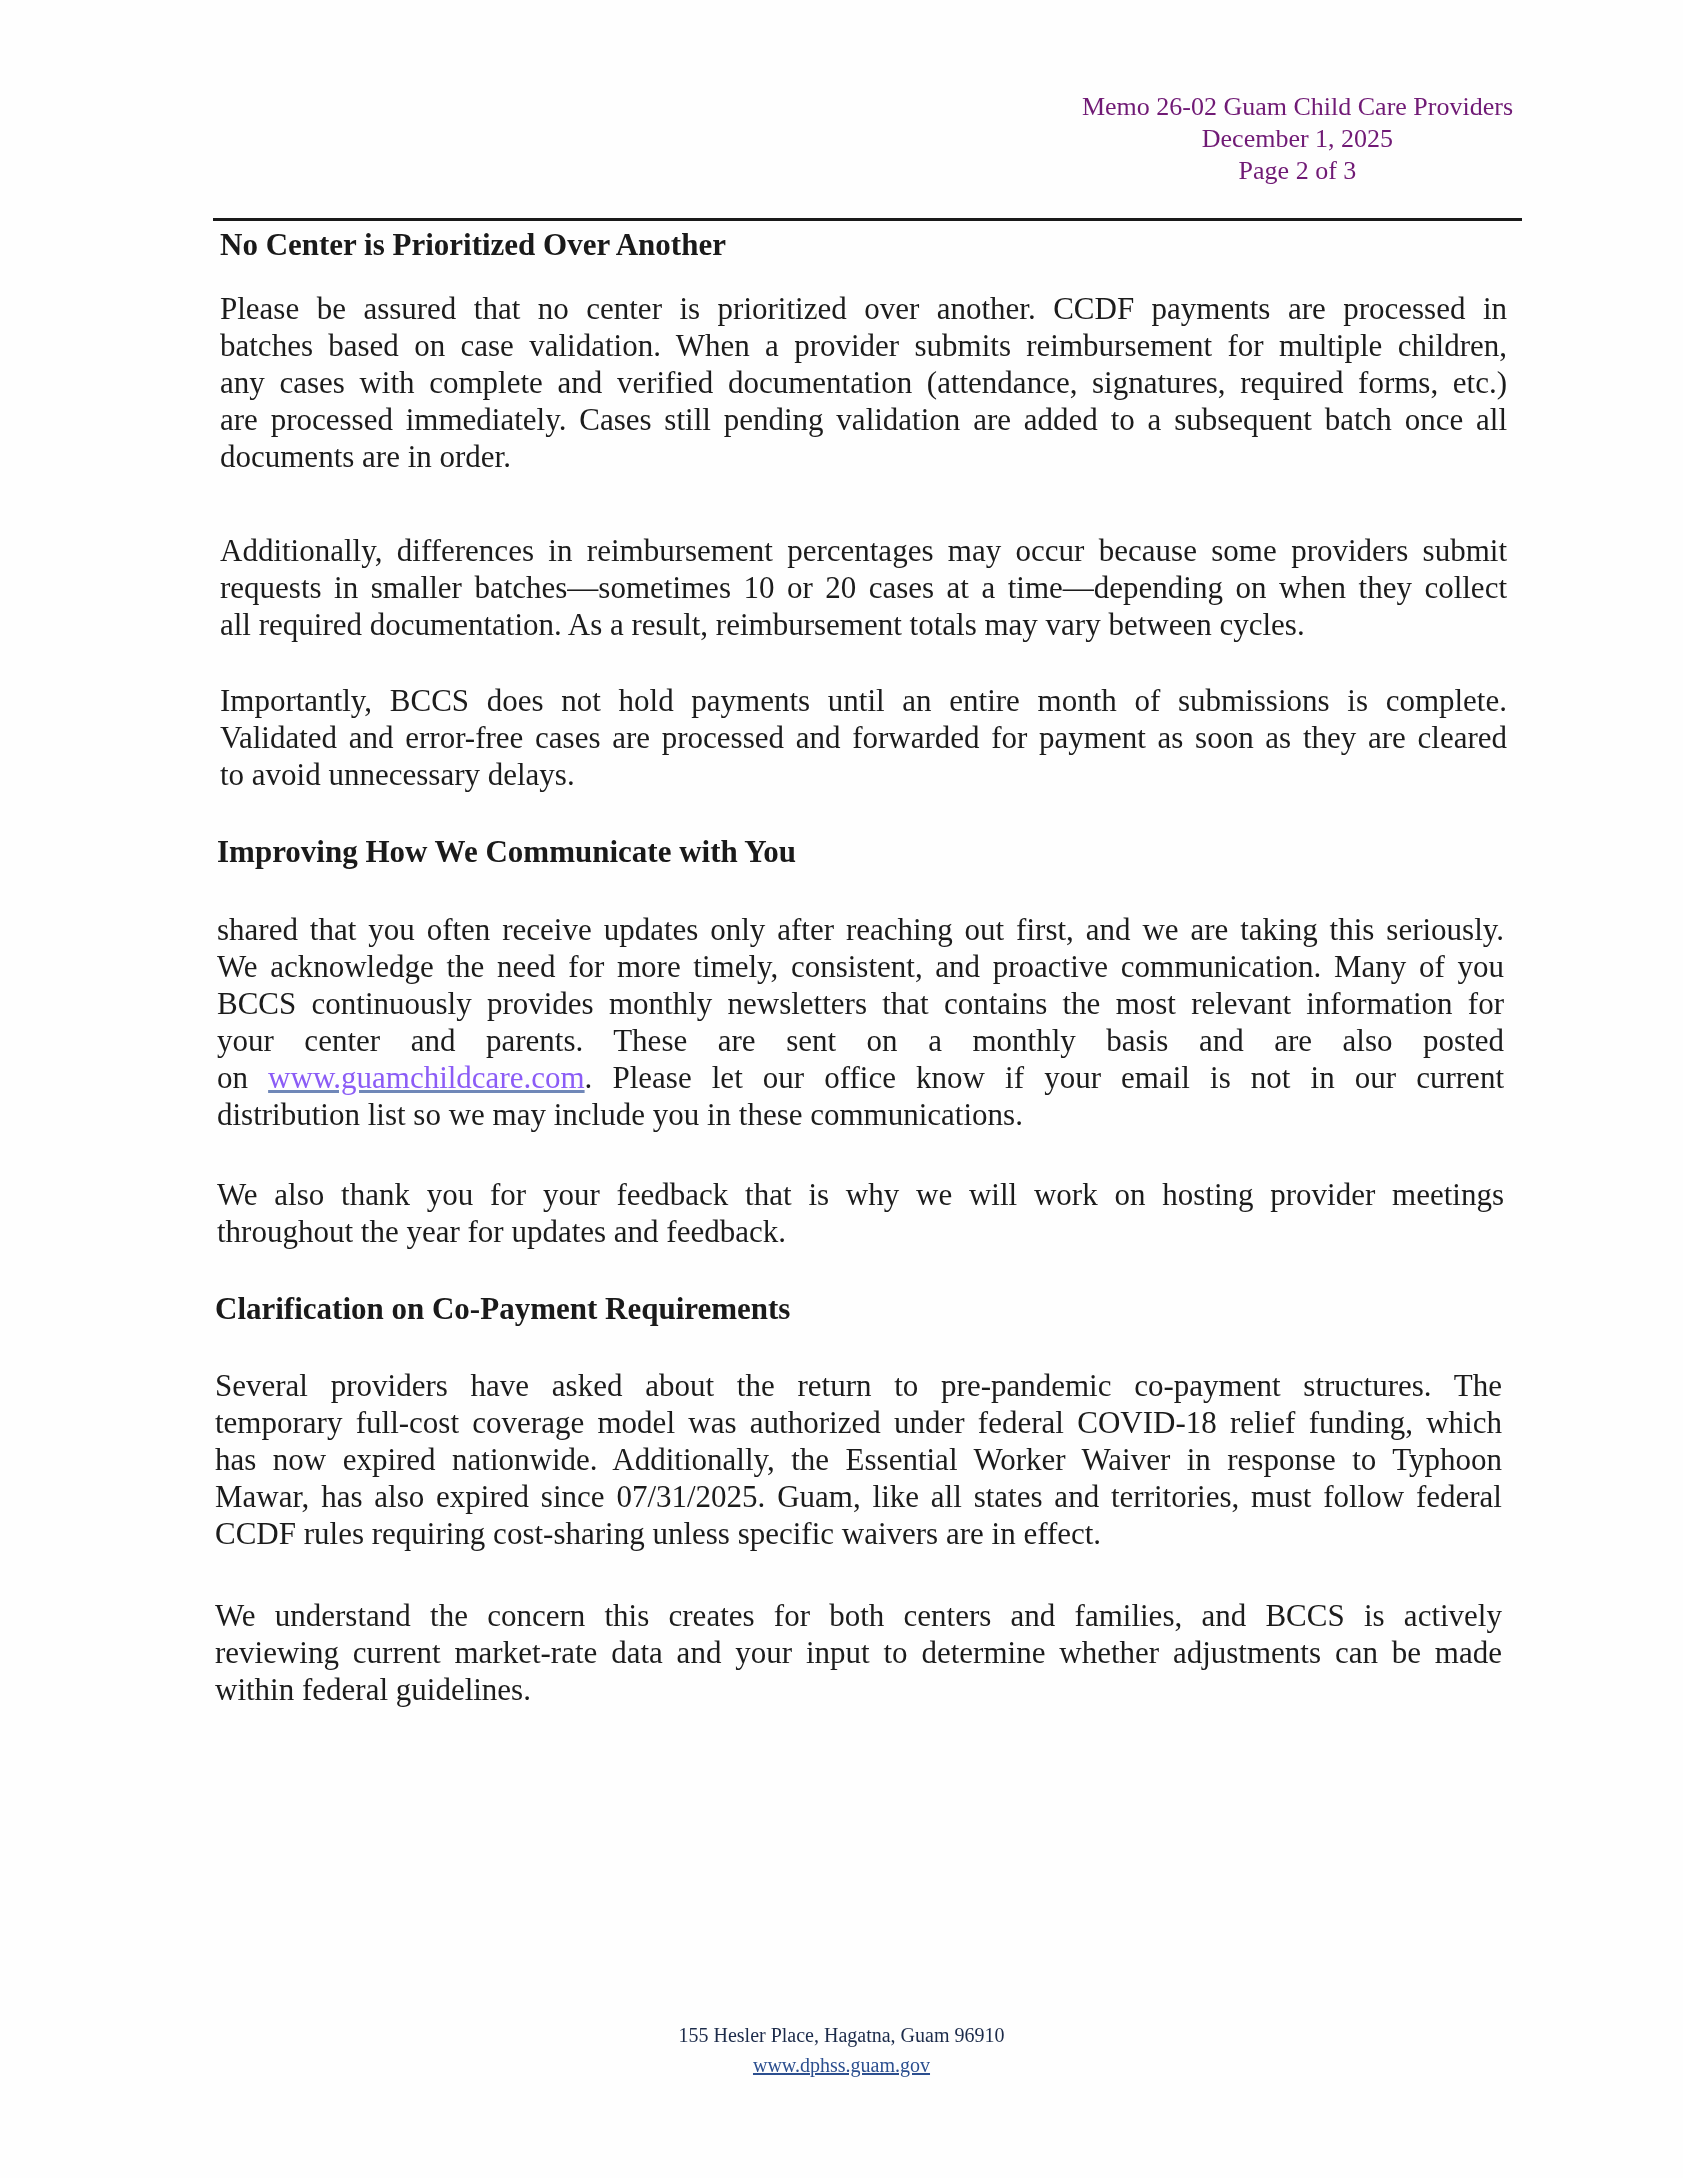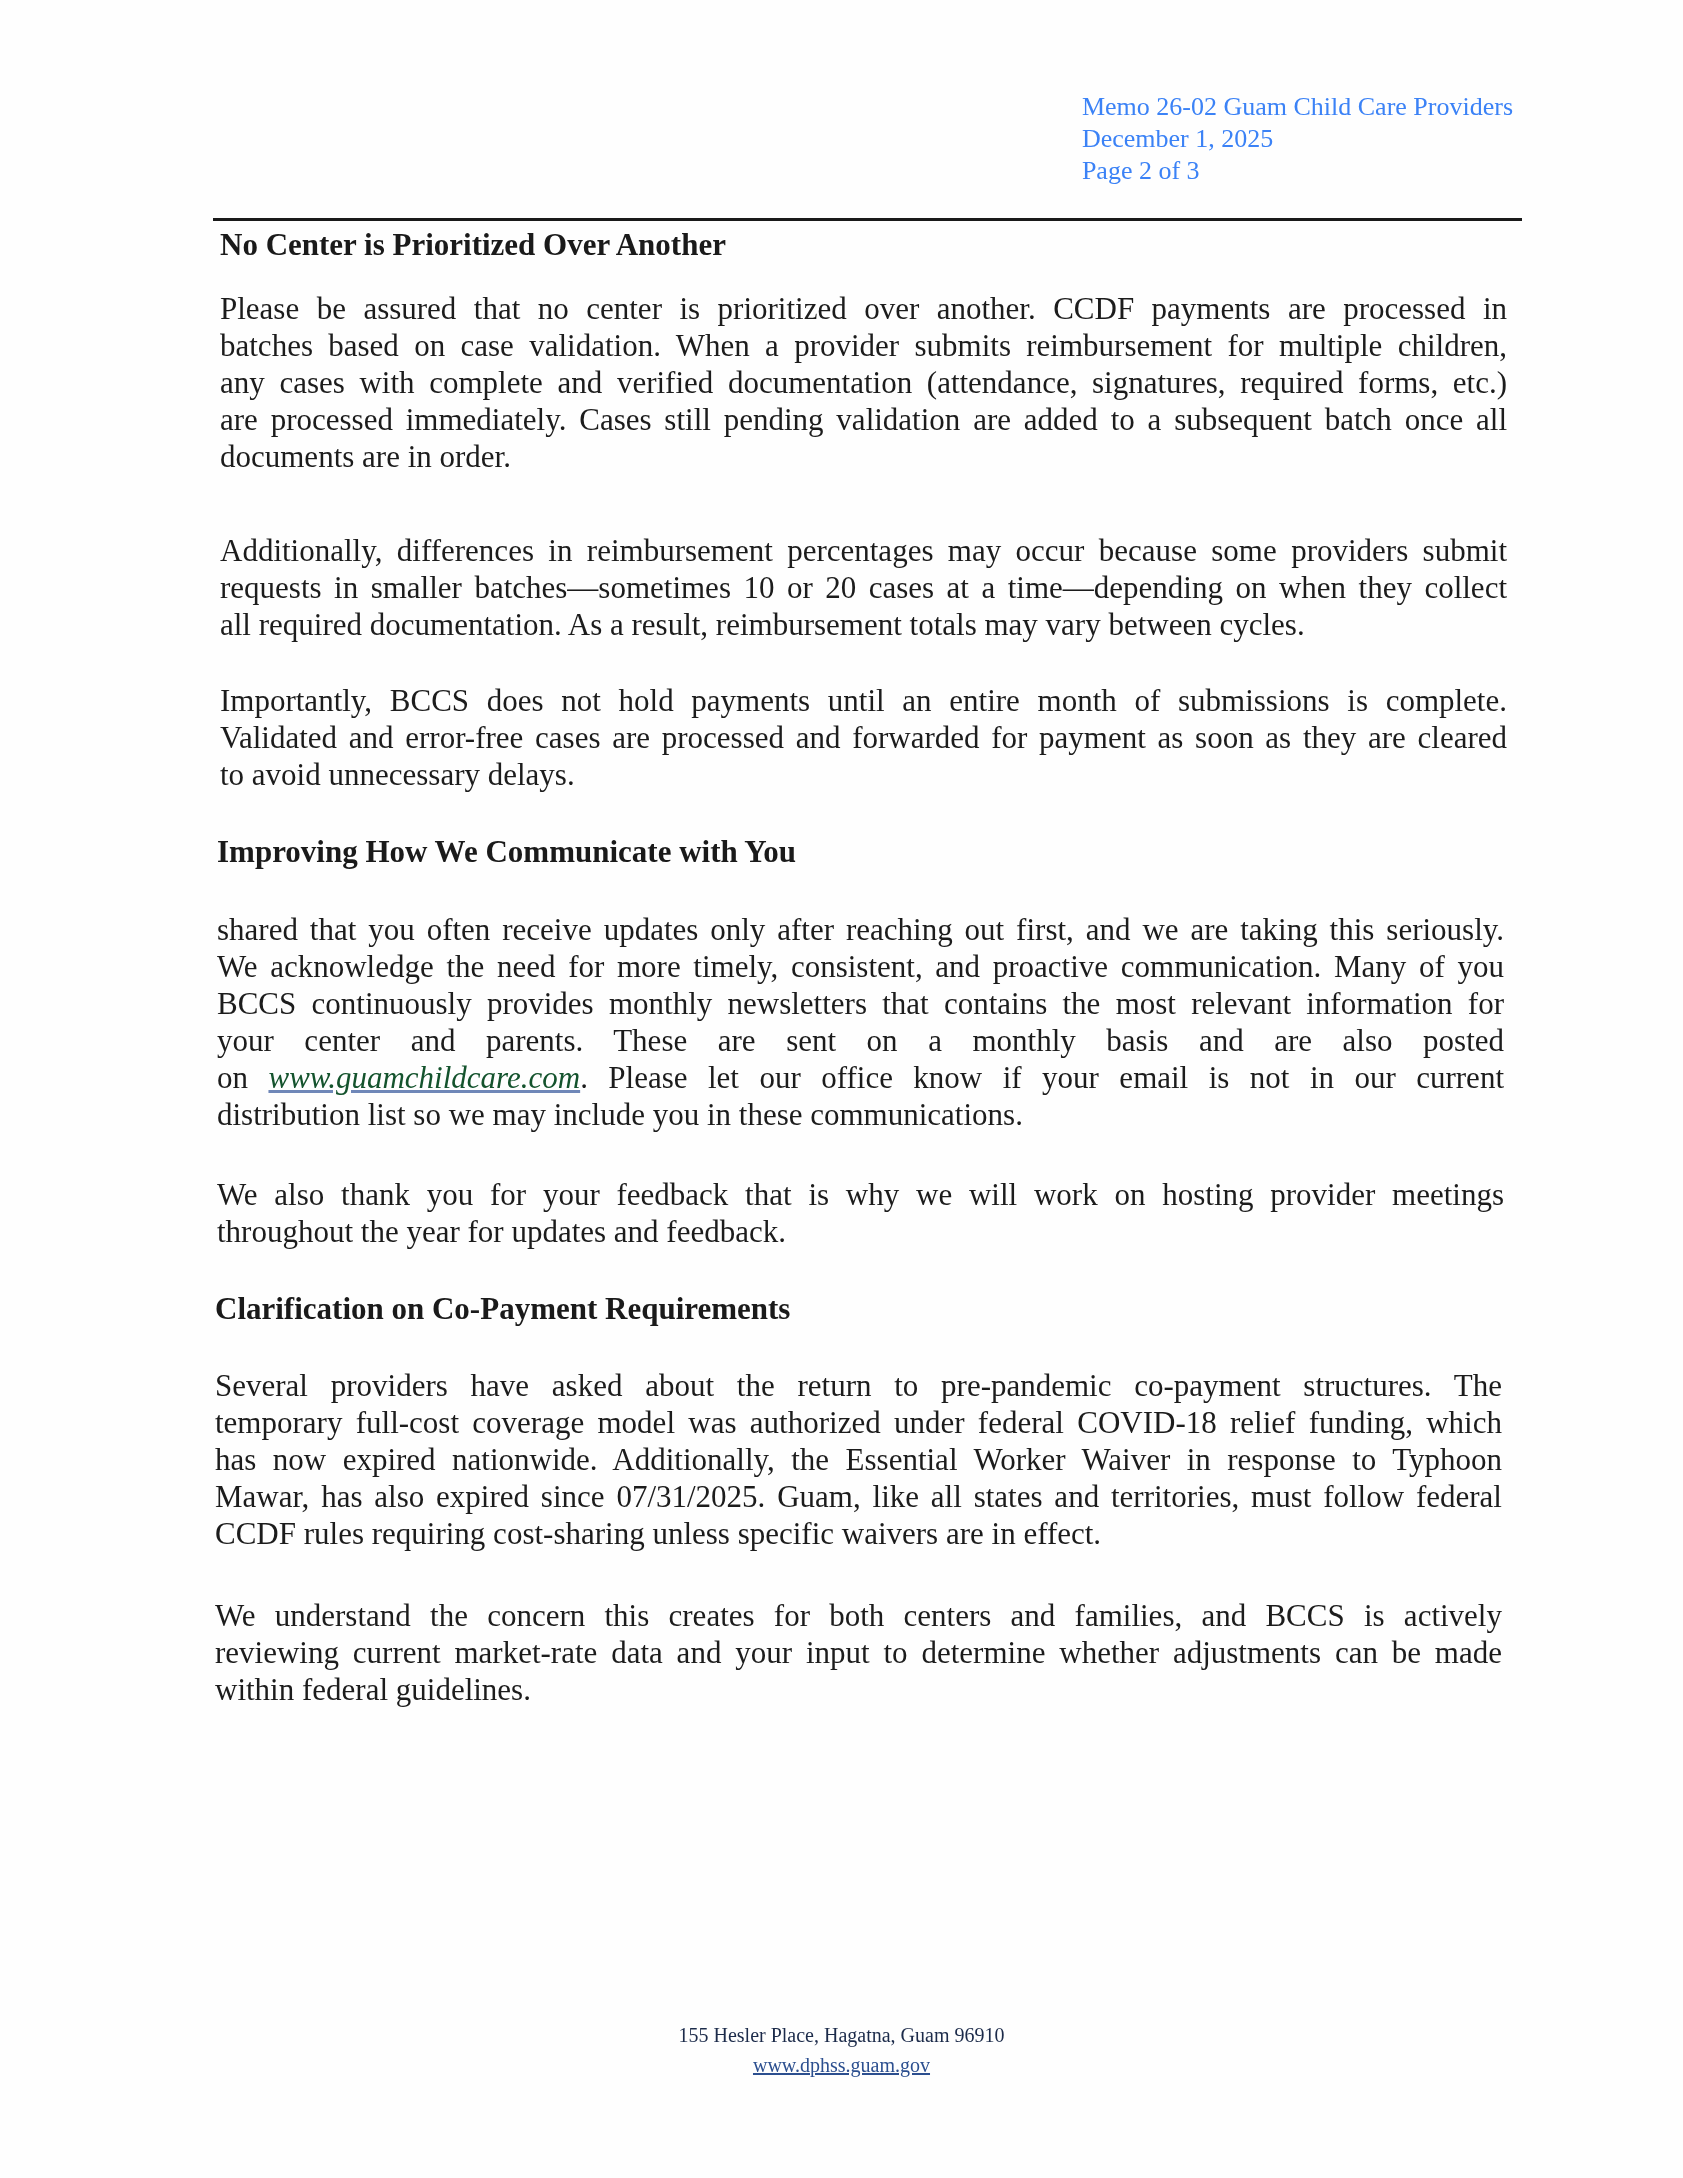--- a/index.html
+++ b/index.html
@@ -1,28 +1,28 @@
 <!DOCTYPE html>
 <html><head>
 <meta charset="utf-8">
 <style>
   html, body { margin: 0; padding: 0; background: #ffffff; }
   body { width: 1683px; height: 2178px; position: relative; overflow: hidden;
          font-family: "Liberation Serif", "DejaVu Serif", serif; color: #1c1c1c; }
   .page { position: absolute; left: 0; top: 0; width: 1683px; height: 2178px; background: #fefefe; }
-  .header { position: absolute; right: 170px; top: 91px; text-align: left;
-            font-size: 26px; line-height: 32px; color: #3b82f6; }
+  .header { position: absolute; right: 170px; top: 91px; text-align: center;
+            font-size: 26px; line-height: 32px; color: #701a75; }
   .rule { position: absolute; left: 213px; top: 218px; width: 1309px; height: 0;
           border-top: 3px solid #1a1a1a; }
   .block { position: absolute; left: 220px; width: 1287px; }
   .h { font-weight: bold; font-size: 31px; line-height: 38px; color: #1a1a1a; }
   .p { font-size: 31px; line-height: 37px; }
   .line { display: block; text-align: justify; text-align-last: justify; white-space: nowrap; }
   .line.last { text-align-last: left; }
-  a.link { color: #14532d; text-decoration: underline; text-decoration-color: #6f87b8; font-style: italic; }
+  a.link { color: #8b5cf6; text-decoration: underline; text-decoration-color: #6f87b8; }
   .footer { position: absolute; left: 0; width: 1683px; text-align: center; top: 2020px;
             font-size: 20px; line-height: 30px; color: #1c2b4a; }
   .footer a { color: #2c4f8f; text-decoration: underline; }
 </style>
 </head>
 <body>
 
 <div class="page">
 
   <div class="header">

